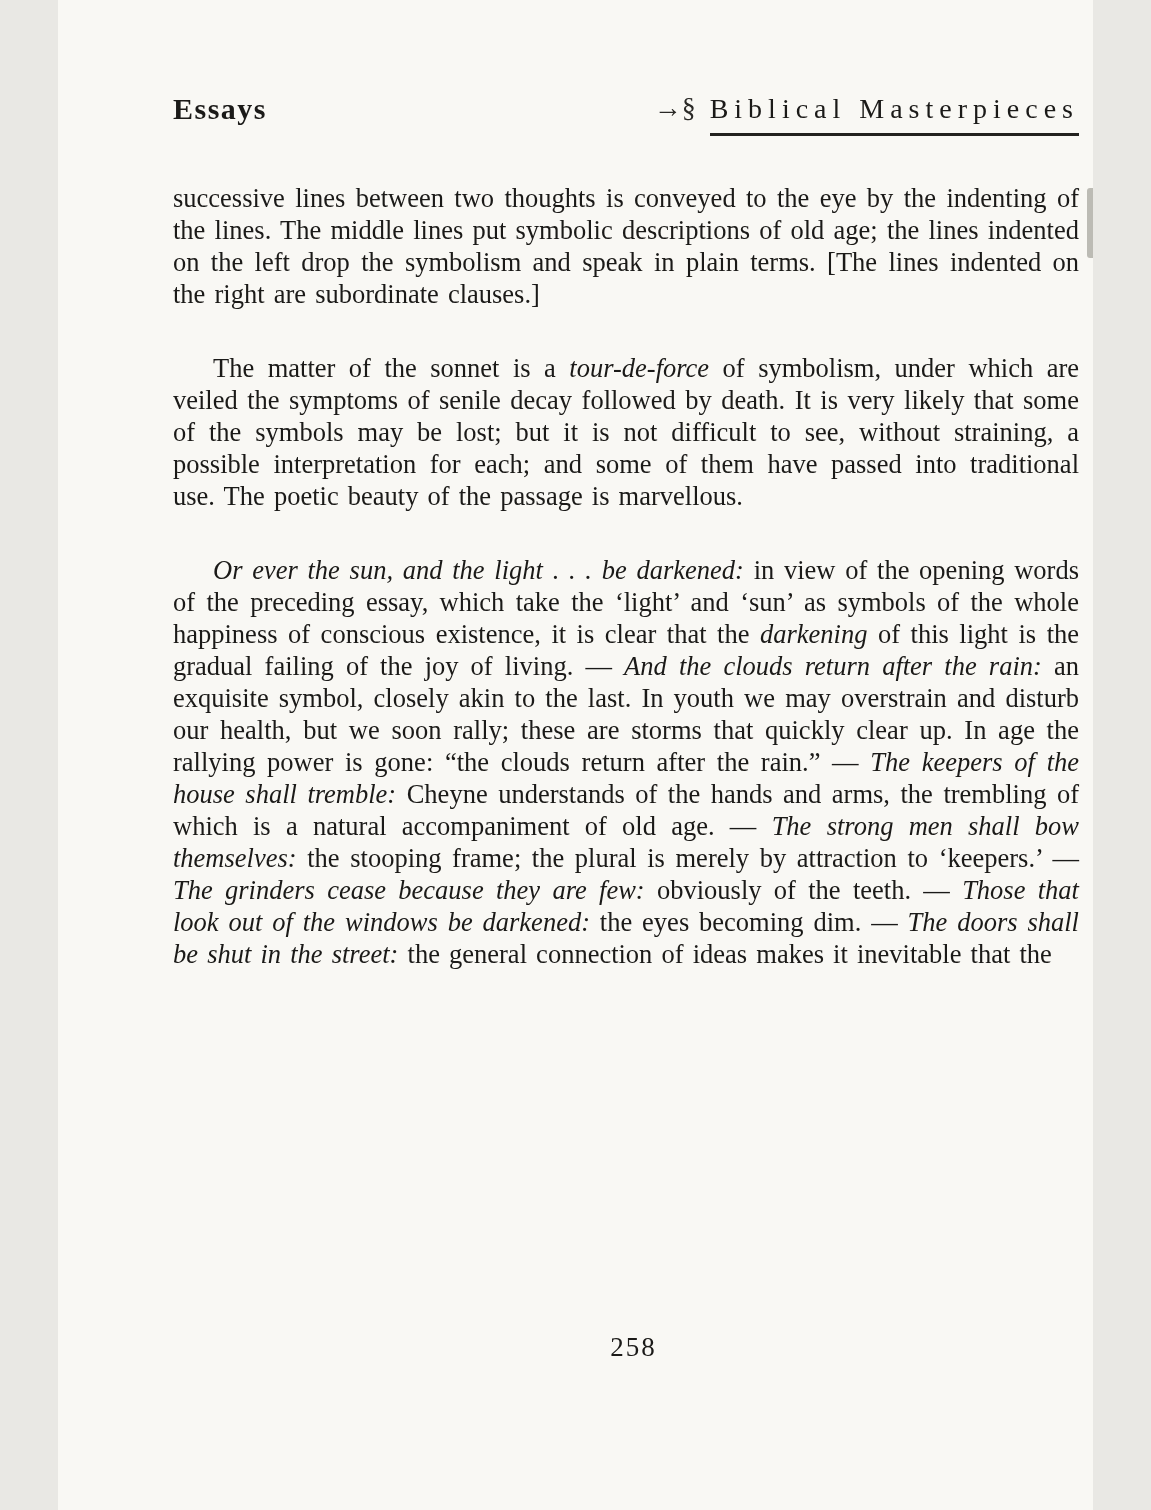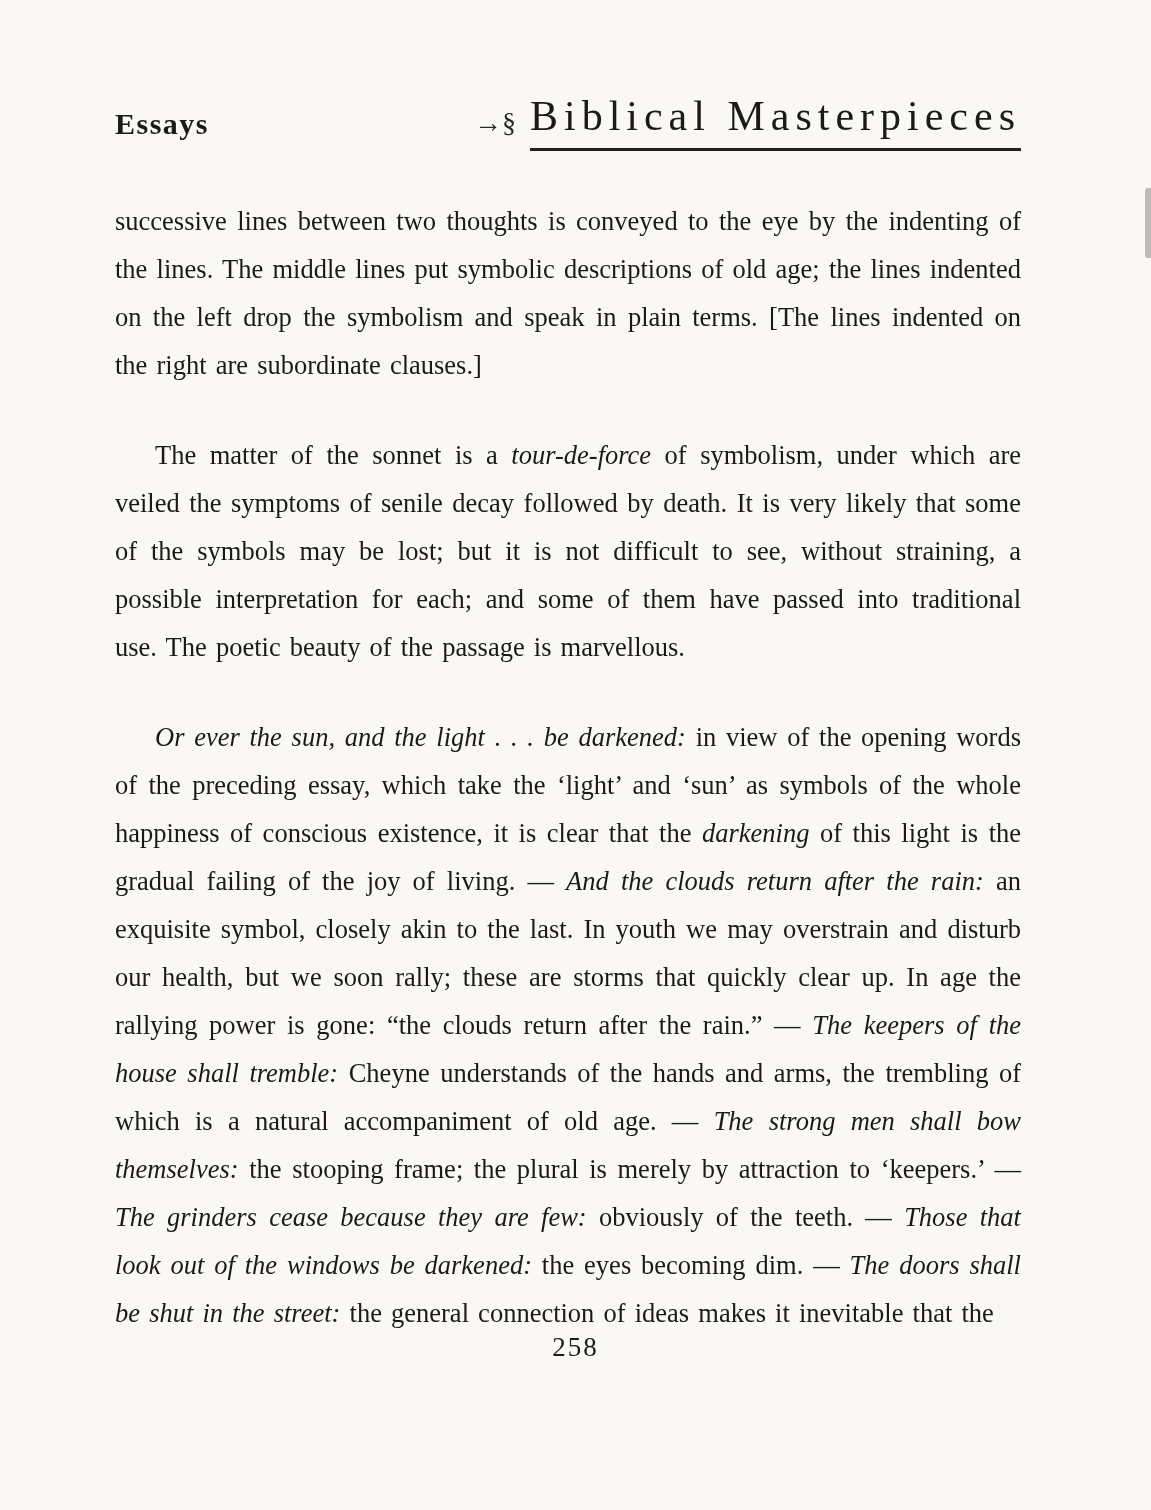--- a/index.html
+++ b/index.html
@@ -2,21 +2,21 @@
 <html><head>
 <meta charset="utf-8">
 <style>
   html, body {
     margin: 0;
     padding: 0;
     background: #e9e8e4;
   }
   .page {
     position: relative;
-    width: 1151px;
+    width: 1035px;
     height: 1510px;
     margin: 0 auto;
     background: #f9f8f4;
     color: #1b1a18;
     font-family: "Liberation Serif", "DejaVu Serif", serif;
     overflow: hidden;
   }
   .content {
     position: absolute;
     left: 115px;
@@ -39,28 +39,28 @@
     display: flex;
     align-items: flex-end;
     gap: 14px;
   }
   .ornament {
     font-size: 28px;
     color: #2a2926;
     padding-bottom: 12px;
   }
   .running-title {
-    font-size: 42px;
+    font-size: 28px;
     letter-spacing: 6px;
     border-bottom: 3px solid #23221f;
     padding-bottom: 8px;
   }
   .body-text {
     font-size: 26.5px;
-    line-height: 48px;
+    line-height: 32px;
     text-align: justify;
     word-spacing: 2.5px;
   }
   .body-text p {
     margin: 0;
   }
   .body-text p.indent {
     text-indent: 40px;
     margin-top: 42px;
   }

